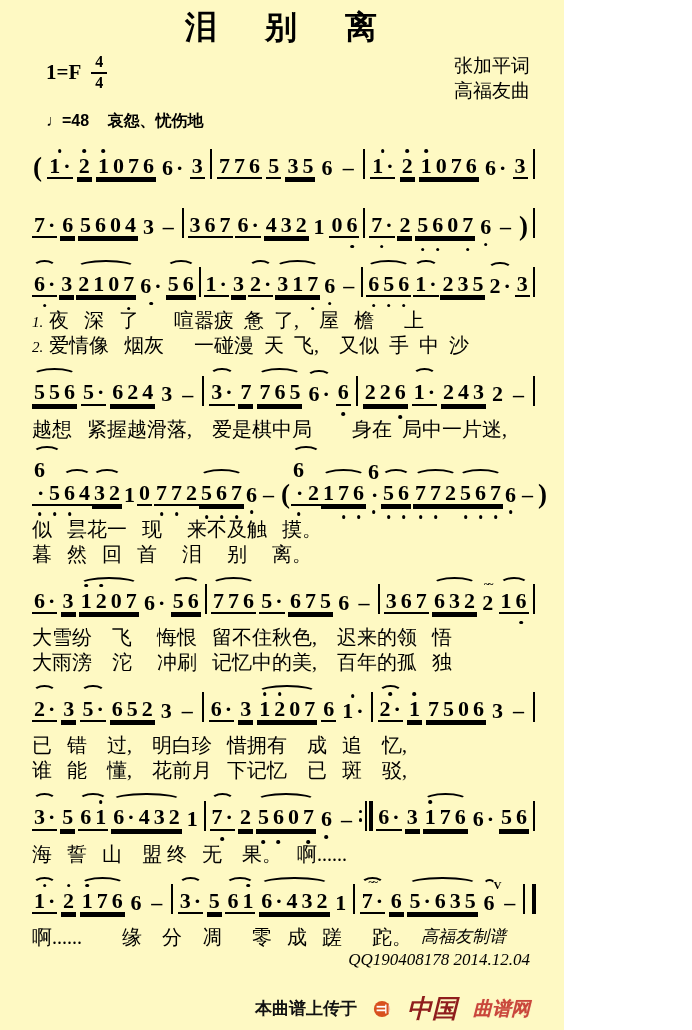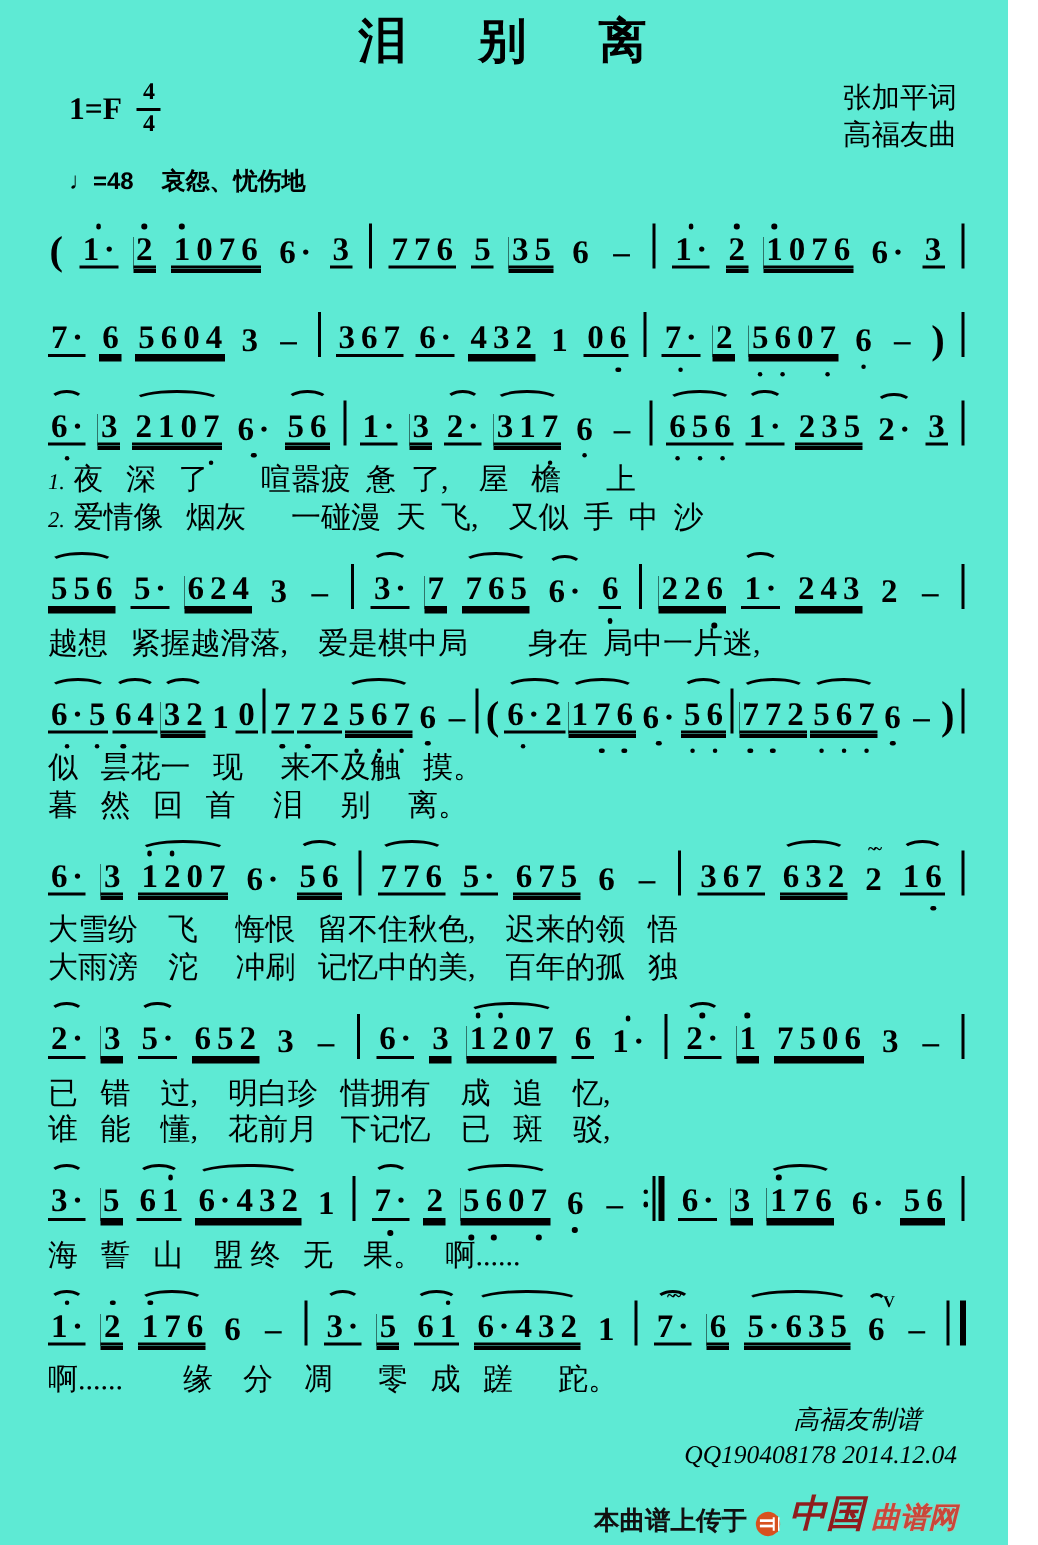--- a/index.html
+++ b/index.html
@@ -1,16 +1,16 @@
 <!DOCTYPE html>
 <html><head>
 <meta charset="utf-8">
 <style>
   html,body{margin:0;padding:0;background:#fff;}
-  .page{position:relative;width:672px;height:1030px;background:#5eead4;color:#000;
+  .page{position:relative;width:564px;height:1030px;background:#fef9c3;color:#000;
         font-family:"Liberation Serif",serif;overflow:hidden;}
   .title{text-align:center;font-size:32px;font-weight:bold;word-spacing:36px;
          padding-top:6px;letter-spacing:2px;}
   .header-row{display:flex;justify-content:space-between;align-items:flex-start;
               padding:4px 34px 0 46px;}
   .key-meter{display:flex;align-items:center;gap:10px;font-size:21px;font-weight:bold;}
   .meter{display:inline-flex;flex-direction:column;align-items:center;font-size:16px;
          font-weight:bold;line-height:1.05;}
   .meter-top{border-bottom:2px solid #000;padding:0 4px 1px;}
   .meter-bottom{padding-top:1px;}
@@ -49,22 +49,22 @@
   .dash{font-size:22px;font-weight:bold;padding:0 4px;line-height:1;}
   .paren{font-size:27px;font-weight:bold;line-height:.9;padding:0 1px;}
   .lyric-line{display:flex;align-items:baseline;padding:1px 0 0 2px;font-size:20px;
               line-height:1.18;}
   .verse-num{font-style:italic;font-size:15px;width:17px;flex:none;}
   .lyric-text{white-space:pre;}
   
   .footer{position:absolute;right:34px;bottom:5px;text-align:right;}
   .f-line{font-style:italic;font-size:17px;line-height:1.35;}
   .f-line.engraver{margin-right:24px;}
-  .f-bottom{display:flex;align-items:flex-end;justify-content:flex-end;gap:5px;
-            margin-top:10px;font-family:"Liberation Sans",sans-serif;}
+  .f-bottom{display:flex;align-items:center;justify-content:flex-end;gap:16px;
+            margin-top:20px;font-family:"Liberation Sans",sans-serif;}
   .upload{font-weight:bold;font-size:17px;color:#111;font-style:normal;}
   .logo{display:inline-flex;width:18px;height:18px;}
   .site-bold{font-weight:bold;font-size:25px;color:#8f1d1d;font-style:italic;}
   .site-light{font-weight:bold;font-size:19px;color:#c9473a;font-style:italic;
               text-shadow:0 0 1px #e8a79d;}
 </style>
 </head>
 <body>
 
 <div class="page">

